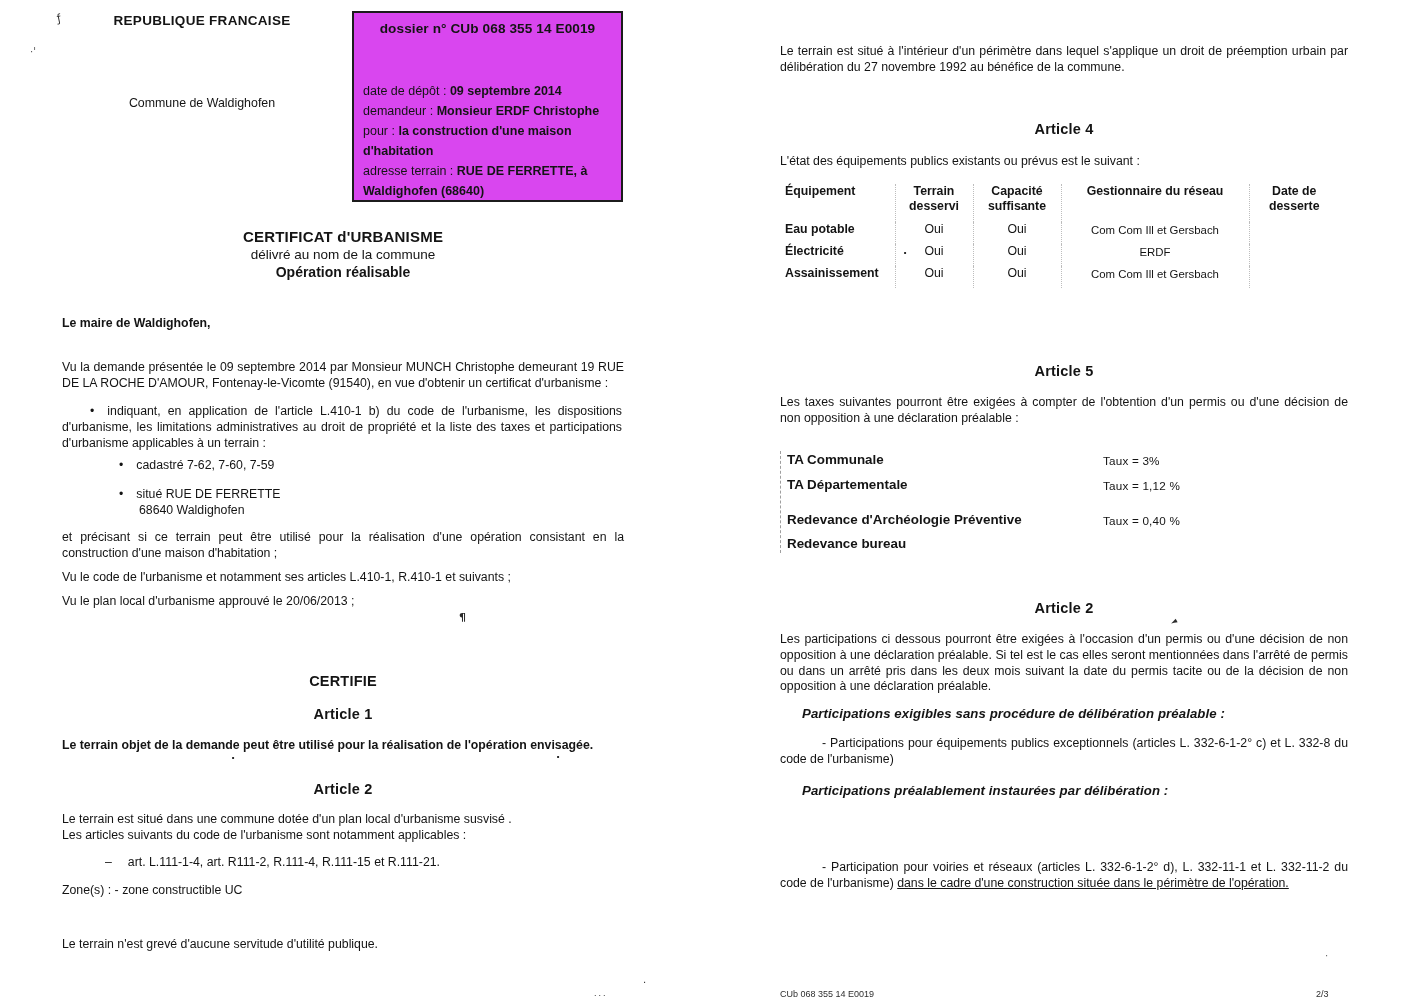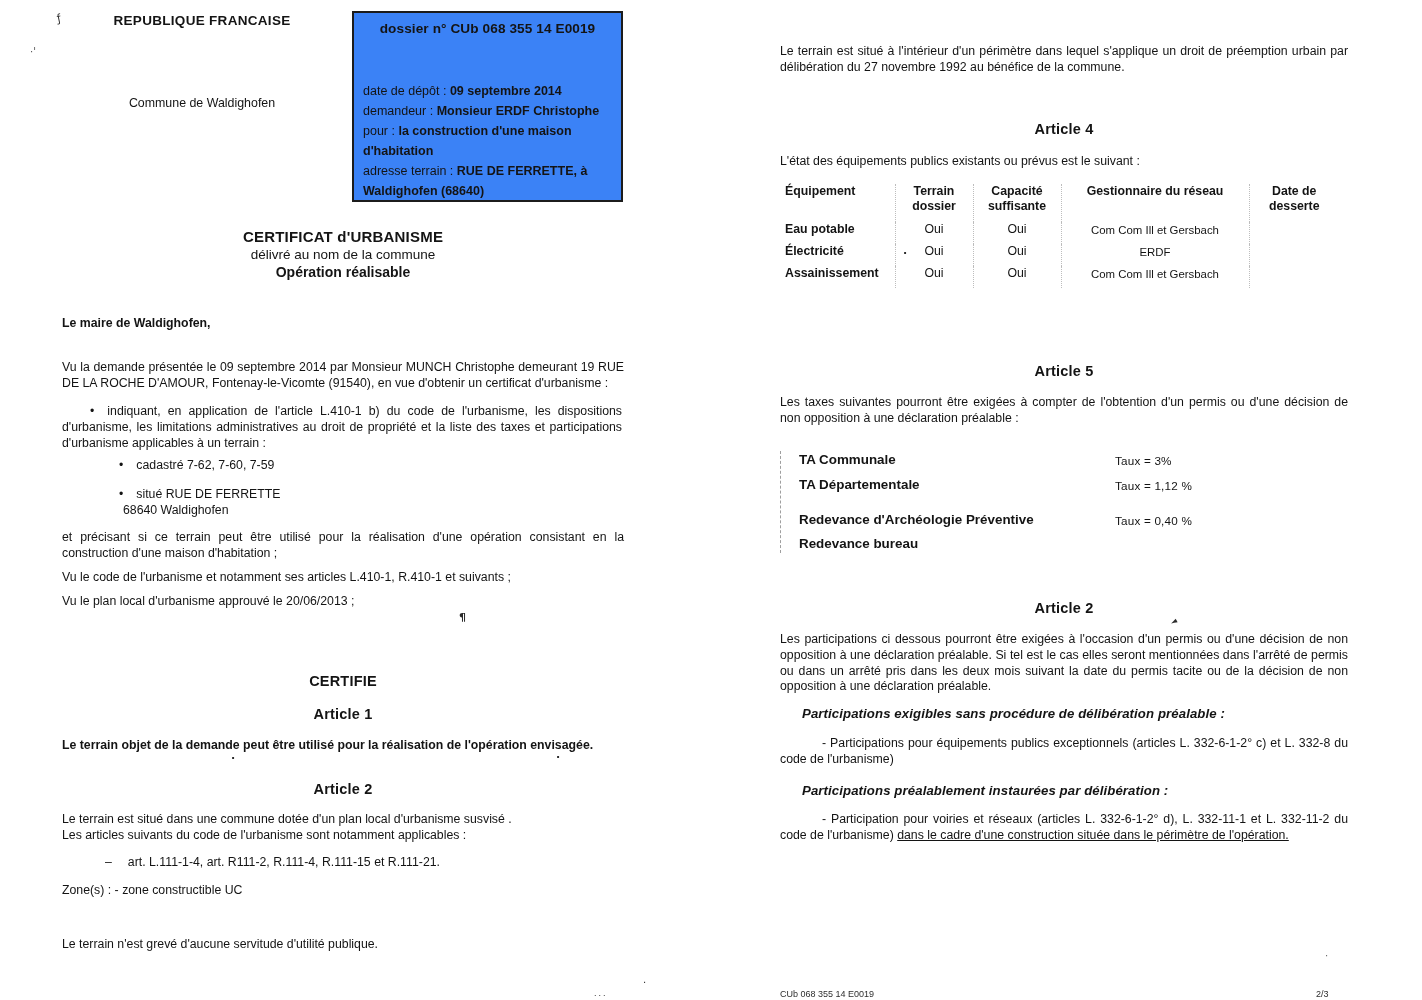--- a/index.html
+++ b/index.html
@@ -11,21 +11,21 @@
   .c{text-align:center;}
   .j{text-align:justify;}
   .art{font-size:14.5px;font-weight:700;text-align:center;letter-spacing:.2px;}
 
   
   .rep{font-size:13.5px;font-weight:700;letter-spacing:.3px;}
   .commune{font-size:12.4px;}
 
   
   #dossier-box{left:352px;top:11px;width:271px;height:191px;border:2px solid #1c1c1c;
-               box-sizing:border-box;padding:6px 9px;background:#3b82f6;}
+               box-sizing:border-box;padding:6px 9px;background:#d946ef;}
   .box-title{font-size:13.6px;font-weight:700;text-align:center;line-height:20px;letter-spacing:.1px;}
   .box-rows{margin-top:42px;font-size:12.5px;line-height:20px;}
   .box-rows .val{font-weight:700;text-align:center;}
 
   
   .doc-t1{font-size:15px;font-weight:700;line-height:18px;letter-spacing:.2px;}
   .doc-t2{font-size:13.5px;line-height:17px;}
   .doc-t3{font-size:14px;font-weight:700;line-height:18px;}
 
   .blt{display:inline-block;margin-right:13px;}
@@ -34,21 +34,21 @@
   #equip-table{border-collapse:collapse;table-layout:fixed;width:556px;font-size:12.3px;}
   #equip-table th,#equip-table td{padding:0 2px;vertical-align:top;text-align:center;font-weight:400;}
   #equip-table th{font-weight:700;line-height:15px;padding-bottom:8px;}
   #equip-table .first{text-align:left;}
   #equip-table td.first{font-weight:700;}
   #equip-table td{height:21px;}
   #equip-table td+td,#equip-table th+th{border-left:1px dotted #bdbdbd;}
   #equip-table td.mgr{font-size:11.4px;padding-top:1px;}
 
   
-  #taxes{border-left:1px dashed #9f9f9f;padding-left:18px;}
+  #taxes{border-left:1px dashed #9f9f9f;padding-left:6px;}
   .tax-row{position:relative;font-size:13.4px;font-weight:700;line-height:18px;}
   .tax-rate{position:absolute;left:316px;top:1px;font-size:11.7px;font-weight:400;letter-spacing:.2px;}
 
   .subhead{font-size:13.2px;font-weight:700;font-style:italic;margin-left:22px;letter-spacing:.1px;}
   .subitem{text-indent:42px;}
   .ul{text-decoration:underline;}
 
   .tiny{font-size:9px;color:#2e2e2e;}
   .artifact{color:#2b2b2b;font-family:"DejaVu Sans", sans-serif;}
 </style>
@@ -83,21 +83,21 @@
   <div class="abs j" style="left:62px;top:404px;width:560px;text-indent:14px;">
     <span class="blt">•</span><span>indiquant, en application de l'article L.410-1 b) du code de l'urbanisme, les dispositions d'urbanisme, les limitations administratives au droit de propriété et la liste des taxes et participations d'urbanisme applicables à un terrain :</span>
   </div>
 
   <div class="abs" style="left:119px;top:458px;">
     <span class="blt">•</span><span>cadastré 7-62, 7-60, 7-59</span>
   </div>
 
   <div class="abs" style="left:119px;top:487px;">
     <div><span class="blt">•</span><span>situé RUE DE FERRETTE</span></div>
-    <div style="margin-left:4px;">68640 Waldighofen</div>
+    <div style="margin-left:20px;">68640 Waldighofen</div>
   </div>
 
   <div class="abs j" style="left:62px;top:530px;width:562px;">et précisant si ce terrain peut être utilisé pour la réalisation d'une opération consistant en la construction d'une maison d'habitation ;</div>
   <div class="abs" style="left:62px;top:570px;">Vu le code de l'urbanisme et notamment ses articles L.410-1, R.410-1 et suivants ;</div>
   <div class="abs" style="left:62px;top:594px;">Vu le plan local d'urbanisme approuvé le 20/06/2013 ;</div>
 
   <div class="abs art" style="left:62px;top:674px;width:562px;">CERTIFIE</div>
 
   <div class="abs art" style="left:62px;top:707px;width:562px;">Article 1</div>
   <div class="abs b" style="left:62px;top:738px;width:562px;">Le terrain objet de la demande peut être utilisé pour la réalisation de l'opération envisagée.</div>
@@ -122,21 +122,21 @@
     <colgroup>
         <col style="width:112px">
         <col style="width:78px">
         <col style="width:88px">
         <col style="width:188px">
         <col style="width:90px">
       </colgroup>
     <thead>
       <tr>
         <th class="first">Équipement</th>
-        <th>Terrain dossier</th>
+        <th>Terrain desservi</th>
         <th>Capacité suffisante</th>
         <th>Gestionnaire du réseau</th>
         <th>Date de desserte</th>
       </tr>
     </thead>
     <tbody>
       <tr>
         <td class="first">Eau potable</td>
         <td>Oui</td>
         <td>Oui</td>
@@ -182,21 +182,21 @@
     </div>
   </div>
 
   <div class="abs art" style="left:780px;top:601px;width:568px;">Article 2</div>
   <div class="abs j" style="left:780px;top:632px;width:568px;">Les participations ci dessous pourront être exigées à l'occasion d'un permis ou d'une décision de non opposition à une déclaration préalable. Si tel est le cas elles seront mentionnées dans l'arrêté de permis ou dans un arrêté pris dans les deux mois suivant la date du permis tacite ou de la décision de non opposition à une déclaration préalable.</div>
 
   <div class="abs subhead" style="left:780px;top:706px;width:568px;">Participations exigibles sans procédure de délibération préalable :</div>
   <div class="abs j subitem" style="left:780px;top:736px;width:568px;">- Participations pour équipements publics exceptionnels (articles L. 332-6-1-2° c) et L. 332-8 du code de l'urbanisme)</div>
 
   <div class="abs subhead" style="left:780px;top:783px;width:568px;">Participations préalablement instaurées par délibération :</div>
-  <div class="abs j subitem" style="left:780px;top:812px;width:568px;">
+  <div class="abs j subitem" style="left:780px;top:860px;width:568px;">
     <span>- Participation pour voiries et réseaux (articles L. 332-6-1-2° d), L. 332-11-1 et L. 332-11-2 du code de l'urbanisme) </span><span class="ul">dans le cadre d'une construction située dans le périmètre de l'opération.</span>
   </div>
 
   <div class="abs tiny" style="left:594px;top:986px;letter-spacing:2px;">...</div>
   <div class="abs tiny" style="left:780px;top:987px;">CUb 068 355 14 E0019</div>
   <div class="abs tiny" style="left:1316px;top:987px;">2/3</div>
 
   <div class="abs artifact" style="left:57px;top:11px;font-size:11px;transform:rotate(-12deg);">ƒ</div>
   <div class="abs artifact" style="left:30px;top:44px;font-size:10px;color:#555;">·'</div>
   <div class="abs artifact" style="left:459px;top:610px;font-size:11px;font-weight:700;">¶</div>

